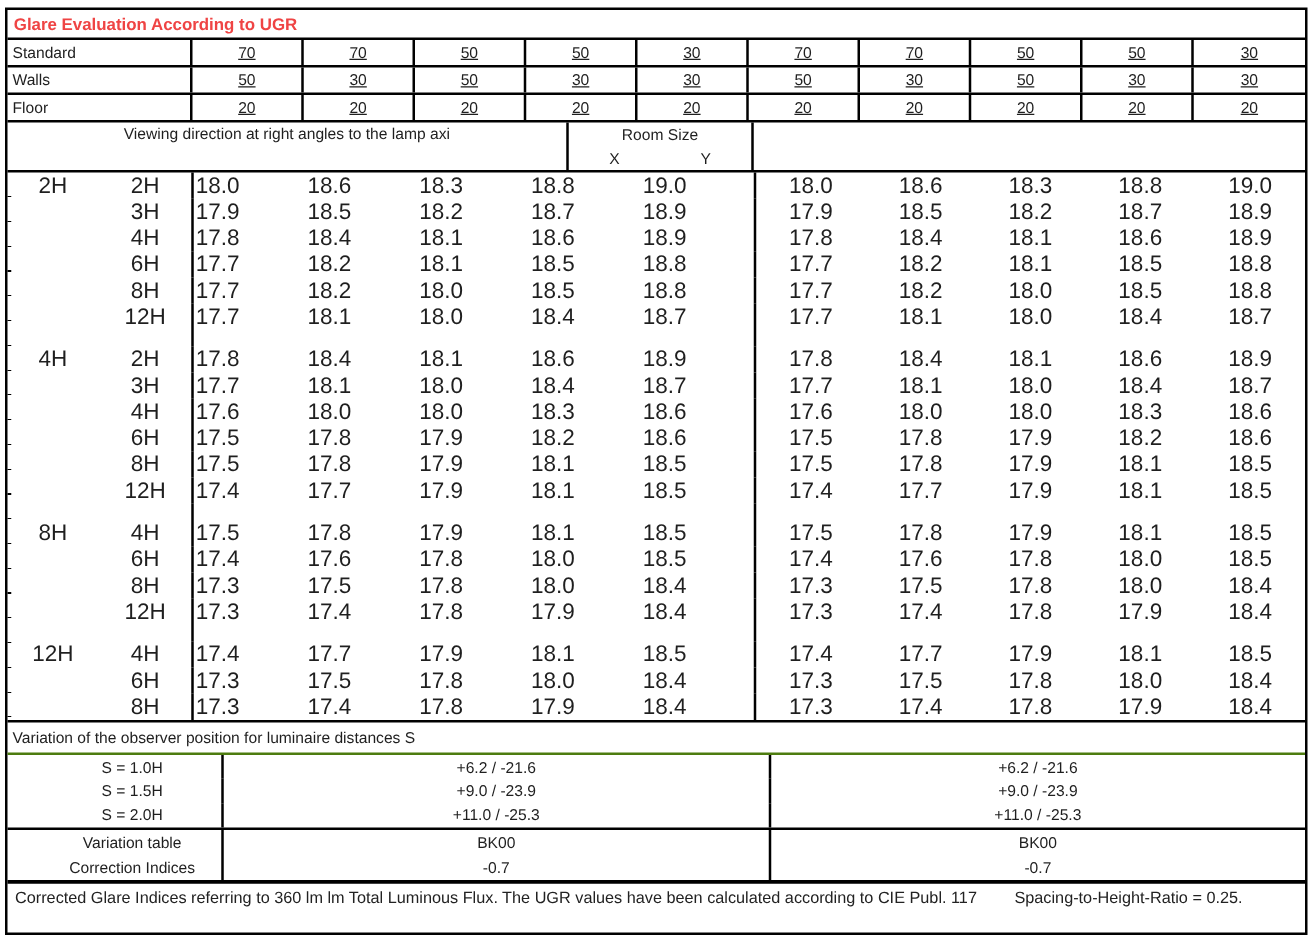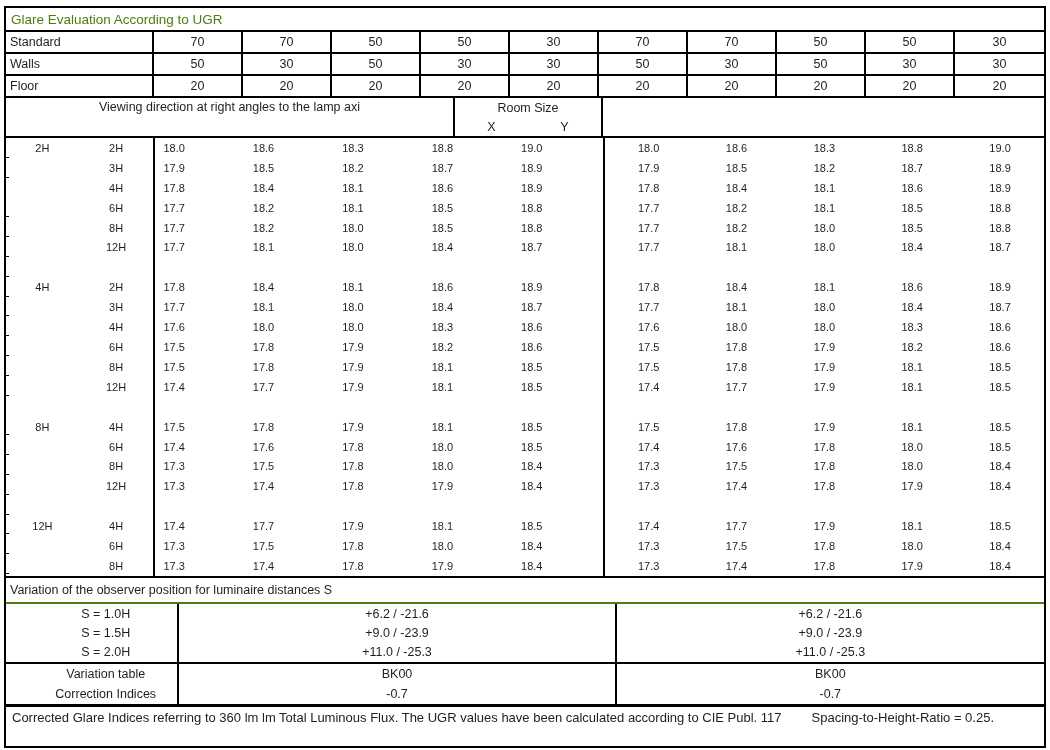--- a/index.html
+++ b/index.html
@@ -1,35 +1,35 @@
 <!DOCTYPE html>
 <html><head>
 <meta charset="utf-8">
 <style>
   html,body{margin:0;padding:0;background:#ffffff;}
   body{width:1050px;height:750px;position:relative;font-family:"Liberation Sans",sans-serif;color:#1f1f1f;overflow:hidden;}
   .sheet{position:absolute;left:4px;top:6px;width:1042px;height:742px;border:2px solid #000;box-sizing:border-box;background:#fff;}
   .row,.cell,.drow,.srow{box-sizing:border-box;}
   
-  .title-row{height:22px;border-bottom:2px solid #000;display:flex;align-items:center;padding-left:5px;font-size:13.5px;font-weight:normal;color:#4d7c0f;}
+  .title-row{height:22px;border-bottom:2px solid #000;display:flex;align-items:center;padding-left:5px;font-size:13.5px;font-weight:bold;color:#ef4444;}
   
   .surface-row{height:20px;border-bottom:2px solid #000;display:flex;}
   .surface-label{width:148px;border-right:2px solid #000;display:flex;align-items:center;padding-left:4px;font-size:12.5px;}
-  .surface-val{width:89px;border-right:2px solid #000;display:flex;align-items:center;justify-content:center;font-size:12.5px;}
+  .surface-val{width:89px;border-right:2px solid #000;display:flex;align-items:center;justify-content:center;font-size:12.5px;text-decoration:underline;}
   .surface-val:last-child{border-right:none;}
   
   .header-row{height:38px;border-bottom:2px solid #000;display:flex;font-size:12.5px;}
   .h-label{width:148px;border-right:2px solid #000;display:flex;flex-direction:column;}
   .h-line{height:19px;display:flex;align-items:center;justify-content:center;}
   .h-xy{height:19px;display:flex;}
   .h-x,.h-y{width:73px;display:flex;align-items:center;justify-content:center;}
   .h-left{width:449px;border-right:2px solid #000;display:flex;justify-content:center;align-items:flex-start;padding-top:2px;}
   .h-right{width:441px;display:flex;justify-content:center;align-items:flex-start;padding-top:2px;}
   
-  .data-block{height:438px;border-bottom:2px solid #000;display:flex;flex-direction:column;position:relative;font-size:11px;}
+  .data-block{height:438px;border-bottom:2px solid #000;display:flex;flex-direction:column;position:relative;font-size:18px;}
   .drow{flex:1;display:flex;}
   .xcell{width:73px;display:flex;align-items:center;justify-content:center;}
   .ycell{width:75px;border-right:2px solid #000;display:flex;align-items:center;justify-content:center;}
   .lhalf{width:449px;border-right:2px solid #000;position:relative;}
   .lshift{position:absolute;left:-26px;top:0;width:447px;height:100%;display:flex;}
   .rhalf{width:441px;display:flex;}
   .vcell{flex:1;display:flex;align-items:center;justify-content:center;}
   .ticks{position:absolute;left:0;top:0;bottom:0;width:3px;pointer-events:none;
     background:repeating-linear-gradient(to bottom,transparent 0px,transparent 18.9px,#000 18.9px,#000 19.818px);}
   

